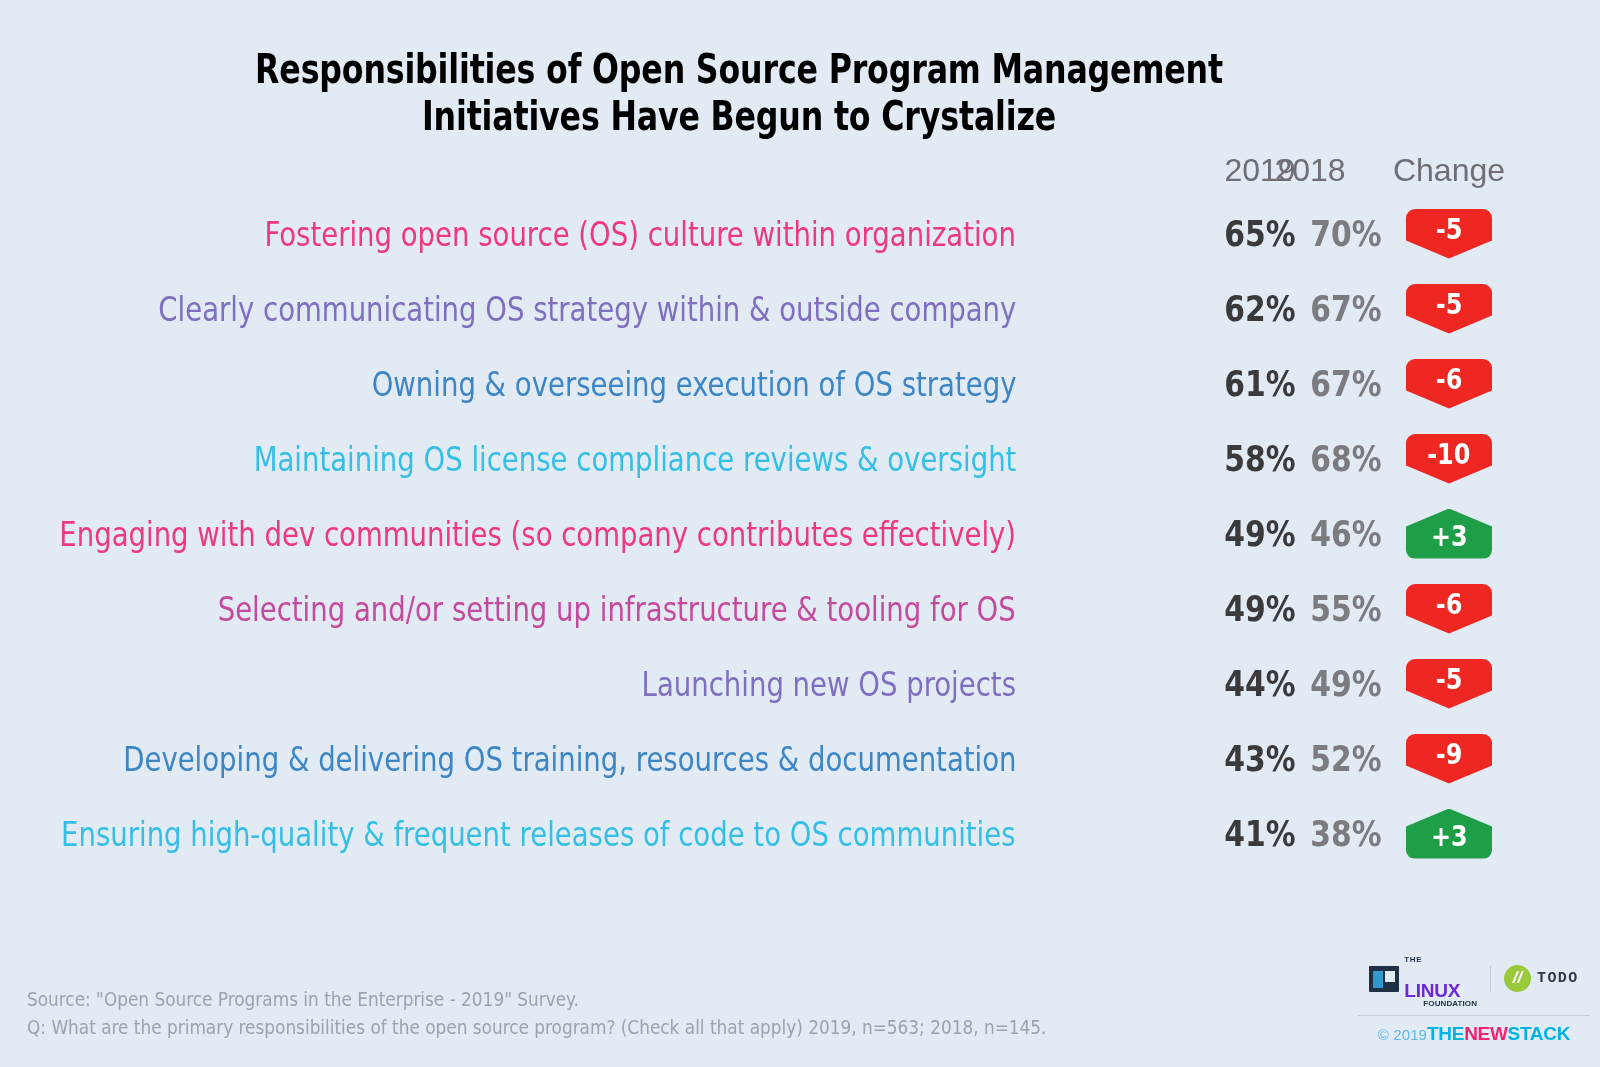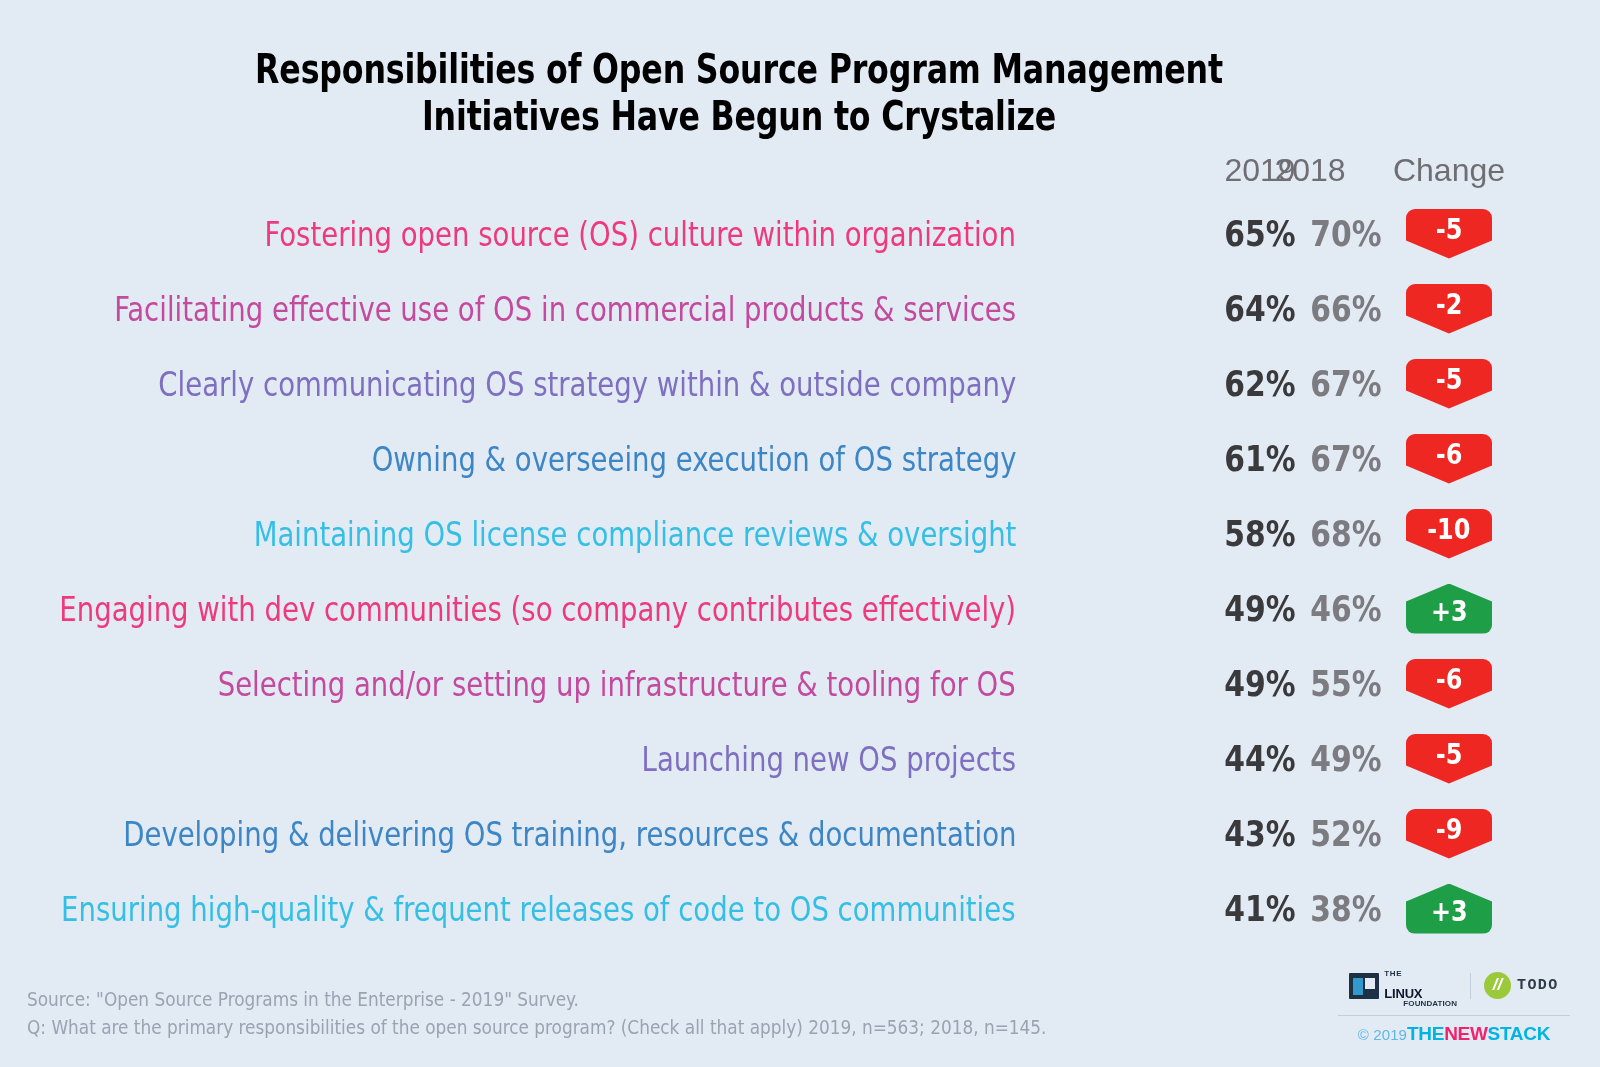--- a/index.html
+++ b/index.html
@@ -156,21 +156,21 @@
     font-size: 20px;
     line-height: 28px;
     color: #9aa3b0;
     transform: scaleX(0.94);
     transform-origin: left bottom;
     white-space: nowrap;
   }
 
   #brand-block {
     position: absolute;
-    right: 30px;
+    right: 10px;
     bottom: 22px;
     width: 232px;
     text-align: center;
   }
   #logo-row {
     display: flex;
     align-items: center;
     justify-content: center;
     gap: 13px;
     padding-bottom: 7px;
@@ -199,22 +199,22 @@
     background: #e2eaf4;
   }
   .lf-words { text-align: left; line-height: 1; }
   .lf-the {
     font-family: "Liberation Sans", sans-serif;
     font-weight: bold; font-size: 8px; letter-spacing: 0.6px;
     color: #1d3044;
   }
   .lf-linux {
     font-family: "Liberation Sans", sans-serif;
-    font-weight: bold; font-size: 13px; letter-spacing: -0.2px;
-    color: #0f172a; display: block; margin-top: 8px;
+    font-weight: bold; font-size: 19px; letter-spacing: -0.2px;
+    color: #6d28d9; display: block; margin-top: 16px;
   }
   .lf-foundation {
     font-family: "Liberation Sans", sans-serif;
     font-weight: bold; font-size: 8px; letter-spacing: 0.1px;
     color: #1d3044; display: block; margin-left: 19px;
   }
   .logo-divider { width: 1px; height: 26px; background: #c3cedd; }
   
   .todo-logo { display: flex; align-items: center; gap: 6px; }
   .todo-circle {
@@ -259,31 +259,20 @@
 
   <div id="rows">
       <div class="row">
         <div class="row-label" style="color: rgb(238, 58, 125);">Fostering open source (OS) culture within organization</div>
         <div class="val val-2019">65%</div>
         <div class="val val-2018">70%</div>
         <div class="badge-cell">
           <div class="badge down">
             <div class="badge-shape"></div>
             <div class="badge-text">-5</div>
-          </div>
-        </div>
-      </div>
-      <div class="row">
-        <div class="row-label" style="color: rgb(196, 74, 158);">Facilitating effective use of OS in commercial products &amp; services</div>
-        <div class="val val-2019">64%</div>
-        <div class="val val-2018">66%</div>
-        <div class="badge-cell">
-          <div class="badge down">
-            <div class="badge-shape"></div>
-            <div class="badge-text">-2</div>
           </div>
         </div>
       </div>
       <div class="row">
         <div class="row-label" style="color: rgb(127, 111, 192);">Clearly communicating OS strategy within &amp; outside company</div>
         <div class="val val-2019">62%</div>
         <div class="val val-2018">67%</div>
         <div class="badge-cell">
           <div class="badge down">
             <div class="badge-shape"></div>

